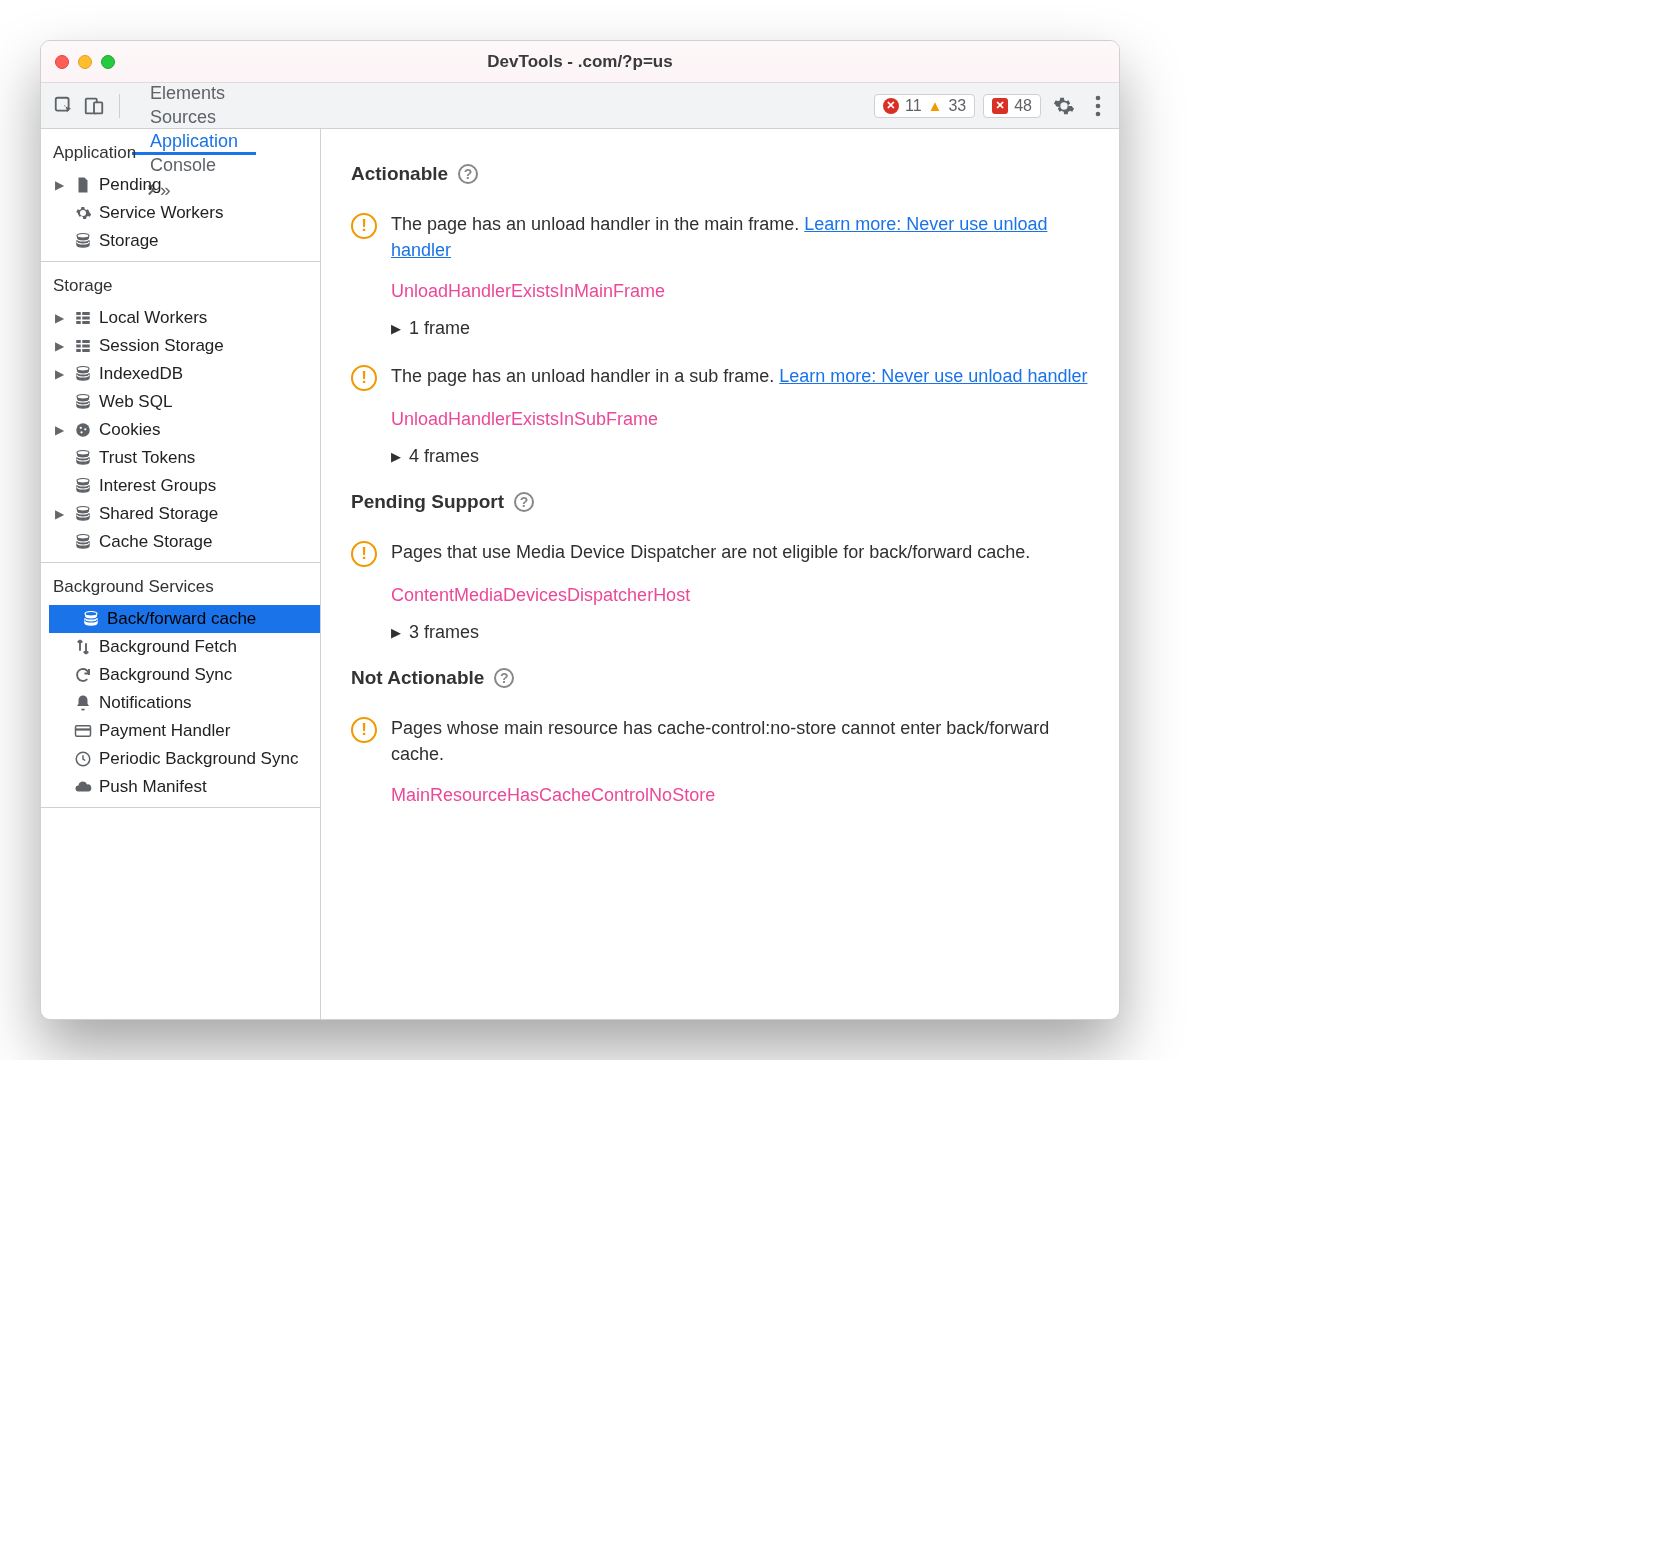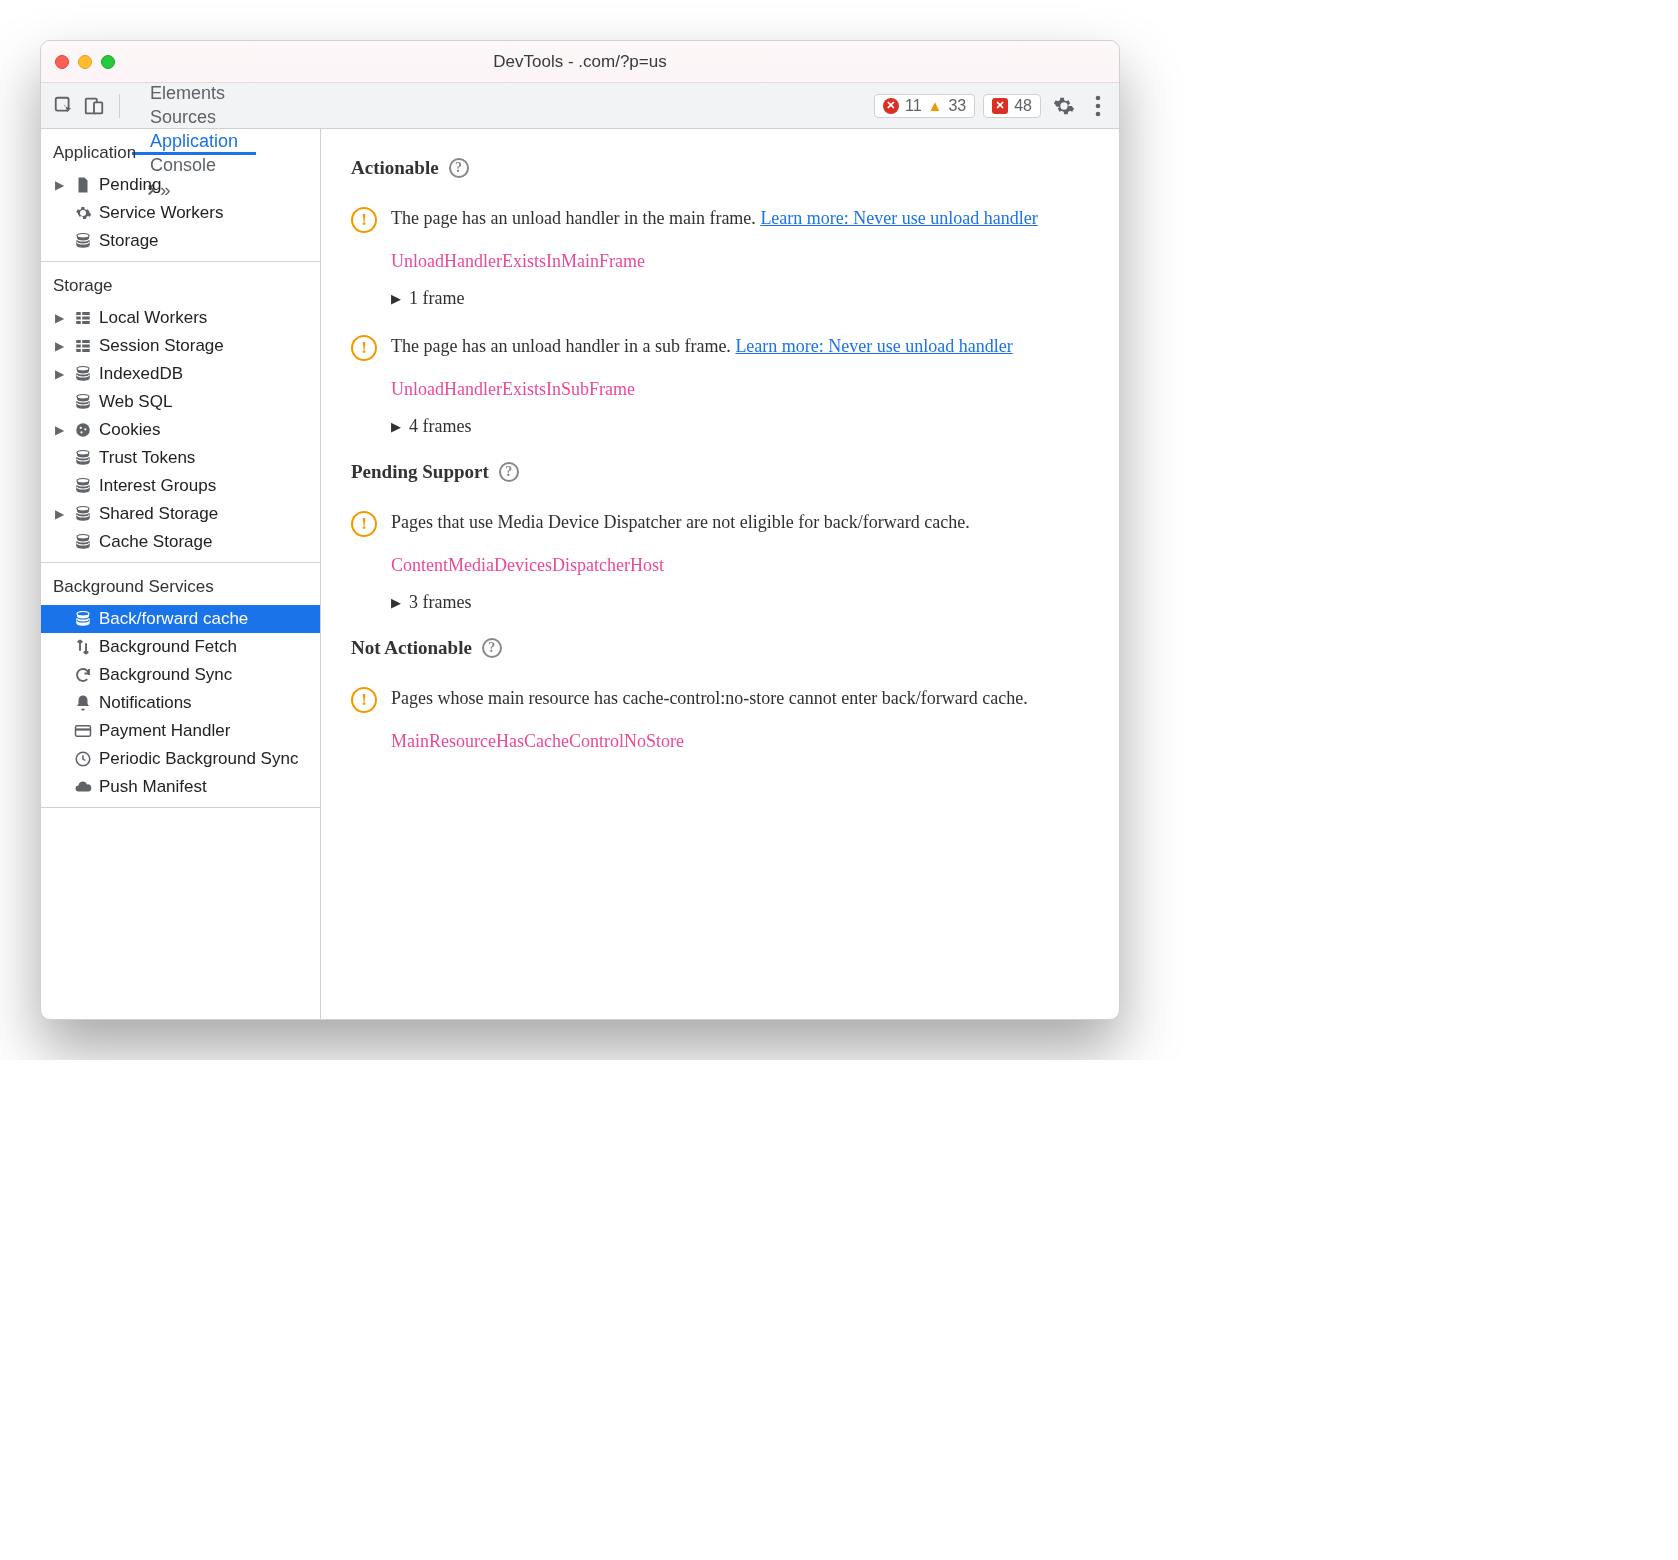--- a/index.html
+++ b/index.html
@@ -29,21 +29,21 @@
     align-items: center;
     padding: 0 14px;
     border-bottom: 1px solid #e0dadd;
     position: relative;
   }
   .traffic { display: flex; gap: 9px; }
   .dot { width: 14px; height: 14px; border-radius: 50%; }
   .dot.red { background:#ff5f56; border:1px solid #e0443e;}
   .dot.yellow { background:#ffbd2e; border:1px solid #dea123;}
   .dot.green { background:#27c93f; border:1px solid #1aab29;}
-  .title { position:absolute; left:0; right:0; text-align:center; font-weight:400; font-size:17px; color:#3a3a3a;}
+  .title { position:absolute; left:0; right:0; text-align:center; font-weight:700; font-size:17px; color:#3a3a3a;}
   .toolbar {
     height: 46px;
     background: #f1f3f4;
     border-bottom: 1px solid #d0d0d0;
     display: flex;
     align-items: center;
     padding: 0 10px;
     gap: 4px;
   }
   .tool-ico { width:26px; height:26px; display:flex; align-items:center; justify-content:center; color:#5f6368;}
@@ -56,26 +56,26 @@
   .badge-group { display:flex; align-items:center; gap:8px; }
   .badge { display:flex; align-items:center; gap:6px; background:#fff; border:1px solid #d0d0d0; border-radius:4px; padding:2px 8px; font-size:16px; color:#5f6368;}
   .badge .circ { width:16px; height:16px; border-radius:50%; display:flex; align-items:center; justify-content:center; font-size:11px; color:#fff; font-weight:700;}
   .circ.err{background:#d93025;} .tri.warn{color:#f29900;font-size:15px;} .sq.iss{width:16px;height:16px;border-radius:3px;background:#d93025;display:flex;align-items:center;justify-content:center;}
   .gear, .dots3 { color:#5f6368; padding:0 8px; cursor:pointer;}
   .body { flex:1; display:flex; overflow:hidden;}
   .sidebar { width:280px; border-right:1px solid #d0d0d0; overflow-y:auto; font-size:17px;}
   .sb-group { border-bottom:1px solid #d0d0d0; padding:6px 0;}
   .sb-head { padding:8px 12px; color:#333; font-size:17px;}
   .sb-item { padding:4px 10px 4px 14px; display:flex; align-items:center; gap:6px; color:#222; cursor:pointer; white-space:nowrap; overflow:hidden;}
-  .sb-item.selected{ background:#1a73e8; color:#ffffff;}
+  .sb-item.selected{ background:#1a73e8; color:#000000;margin-left:8px;}
   .sb-item .arrow{width:12px; font-size:12px; color:#666;}
   .sb-item.selected .arrow{color:#fff;}
   .sb-item .icon{width:20px;height:20px;display:flex;align-items:center;justify-content:center;color:#5f6368;}
   .sb-item.selected .icon{color:#fff;}
-  .content { flex:1; overflow:auto; padding: 22px 30px; font-family: Liberation Serif, serif; }
+  .content { flex:1; overflow:auto; padding: 28px 30px; }
   .sec-title { font-weight:700; font-size:19px; margin: 6px 0 26px 0; display:flex; align-items:center; gap:10px;}
   .sec-title .q { width:20px;height:20px;border:2px solid #888;border-radius:50%;display:flex;align-items:center;justify-content:center;font-size:14px;color:#888;font-weight:600;}
   .issue { display:flex; gap:14px; margin: 0 0 18px 0;}
   .issue .warn-ico { width:26px;height:26px;flex:0 0 26px;border:2.5px solid #f29900;border-radius:50%;display:flex;align-items:center;justify-content:center;color:#f29900;font-weight:700;font-size:17px; margin-top:2px;}
   .issue-body { font-size:18px; line-height:1.45; color:#303030;}
   .issue-body a { color:#1a73e8; text-decoration:underline;}
   .issue-code { color:#ec4899; font-size:18px; margin:14px 0 0 40px;}
   .issue-expand { margin:16px 0 24px 40px; font-size:18px; color:#303030; display:flex; align-items:center; gap:8px;}
   .issue-expand .caret{font-size:13px;}
   svg{display:block;}

